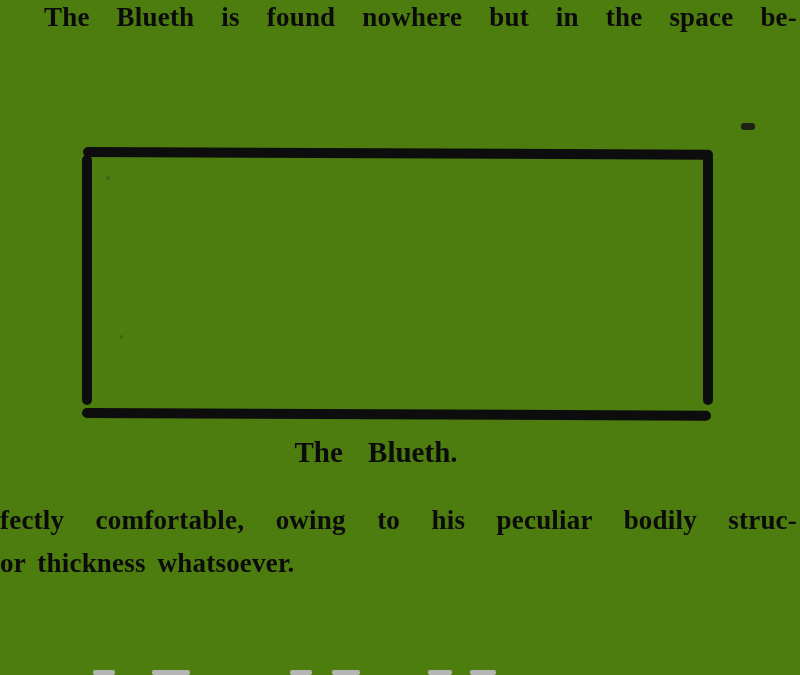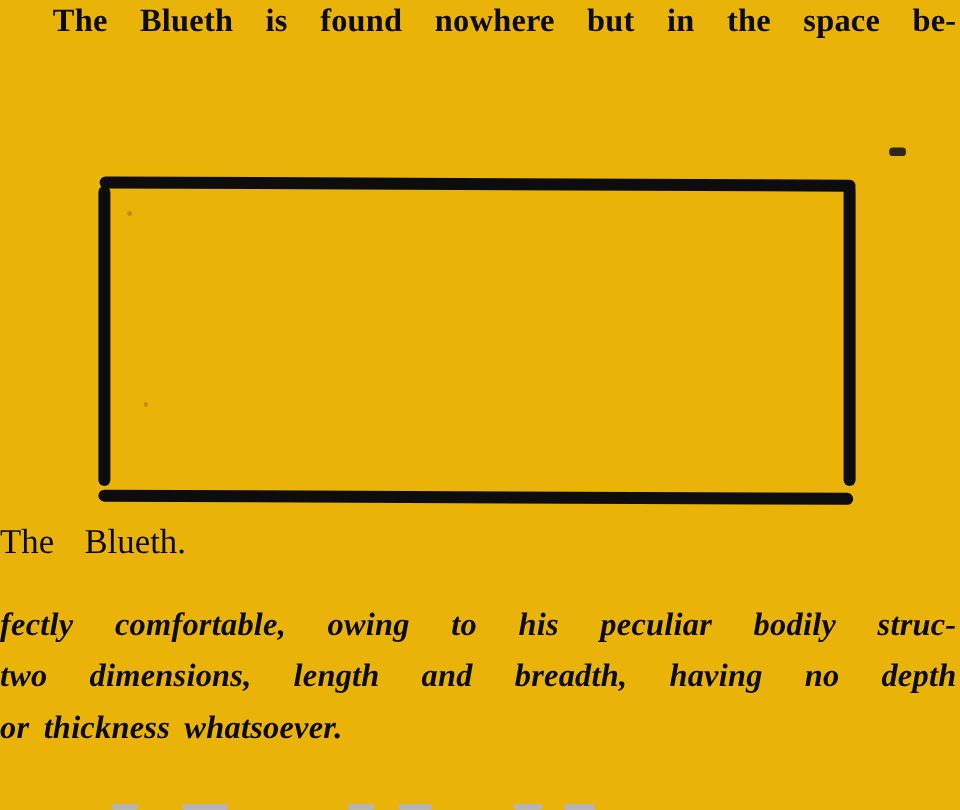--- a/index.html
+++ b/index.html
@@ -4,37 +4,37 @@
 <style>
   html, body {
     margin: 0;
     padding: 0;
     background: #ffffff;
   }
   #page {
     position: relative;
     width: 800px;
     height: 675px;
-    background: #eab308;
+    background: #4d7c0f;
     overflow: hidden;
     font-family: "Liberation Serif", "DejaVu Serif", serif;
     color: #0b0b0b;
   }
   .para {
     position: absolute;
     left: 0;
     width: 797px;
     font-weight: bold;
     font-size: 27px;
     letter-spacing: 0.2px;
   }
   #para-top    { top: -5px; }
   #para-bottom { top: 499px; }
   #para-top .line    { line-height: 44px; height: 44px; }
-  #para-bottom .line { line-height: 43px; height: 43px; font-style: italic; }
+  #para-bottom .line { line-height: 43px; height: 43px; }
   .line {
     text-align: justify;
     text-align-last: justify;
     text-justify: inter-word;
     word-spacing: 2px;
   }
   .line.indent { text-indent: 44px; }
   .line.nojust {
     text-align: center;
     text-align-last: left;
@@ -54,22 +54,22 @@
   #frame-right  { left: 703px; top: 153px; width: 10px;  height: 252px; }
   #frame-bottom { left: 82px;  top: 408px; width: 629px; height: 10px;
                   transform: rotate(0.25deg); transform-origin: left center; }
 
   #caption {
     position: absolute;
     left: 0;
     top: 432px;
     width: 752px;
     line-height: 40px;
-    text-align: left;
-    font-weight: normal;
+    text-align: center;
+    font-weight: bold;
     font-size: 29px;
     word-spacing: 18px;
   }
 
   
   .speck {
     position: absolute;
     background: #1a1a1a;
     border-radius: 3px;
   }
@@ -95,21 +95,20 @@
     <div id="frame-top" class="bar"></div>
     <div id="frame-left" class="bar"></div>
     <div id="frame-right" class="bar"></div>
     <div id="frame-bottom" class="bar"></div>
   </div>
 
   <div id="caption">The Blueth.</div>
 
   <div id="para-bottom" class="para">
       <div class="line"><span>fectly comfortable, owing to his peculiar bodily struc-</span></div>
-      <div class="line"><span>two dimensions, length and breadth, having no depth</span></div>
       <div class="line nojust"><span>or thickness whatsoever.</span></div>
     </div>
 
   <div id="specks">
       <div class="speck" style="left: 741px; top: 123px; width: 14px; height: 7px; opacity: 0.9;"></div>
       <div class="speck" style="left: 106px; top: 176px; width: 4px; height: 4px; opacity: 0.25;"></div>
       <div class="speck" style="left: 120px; top: 335px; width: 3px; height: 4px; opacity: 0.25;"></div>
     </div>
 
   <div id="cutoff">

